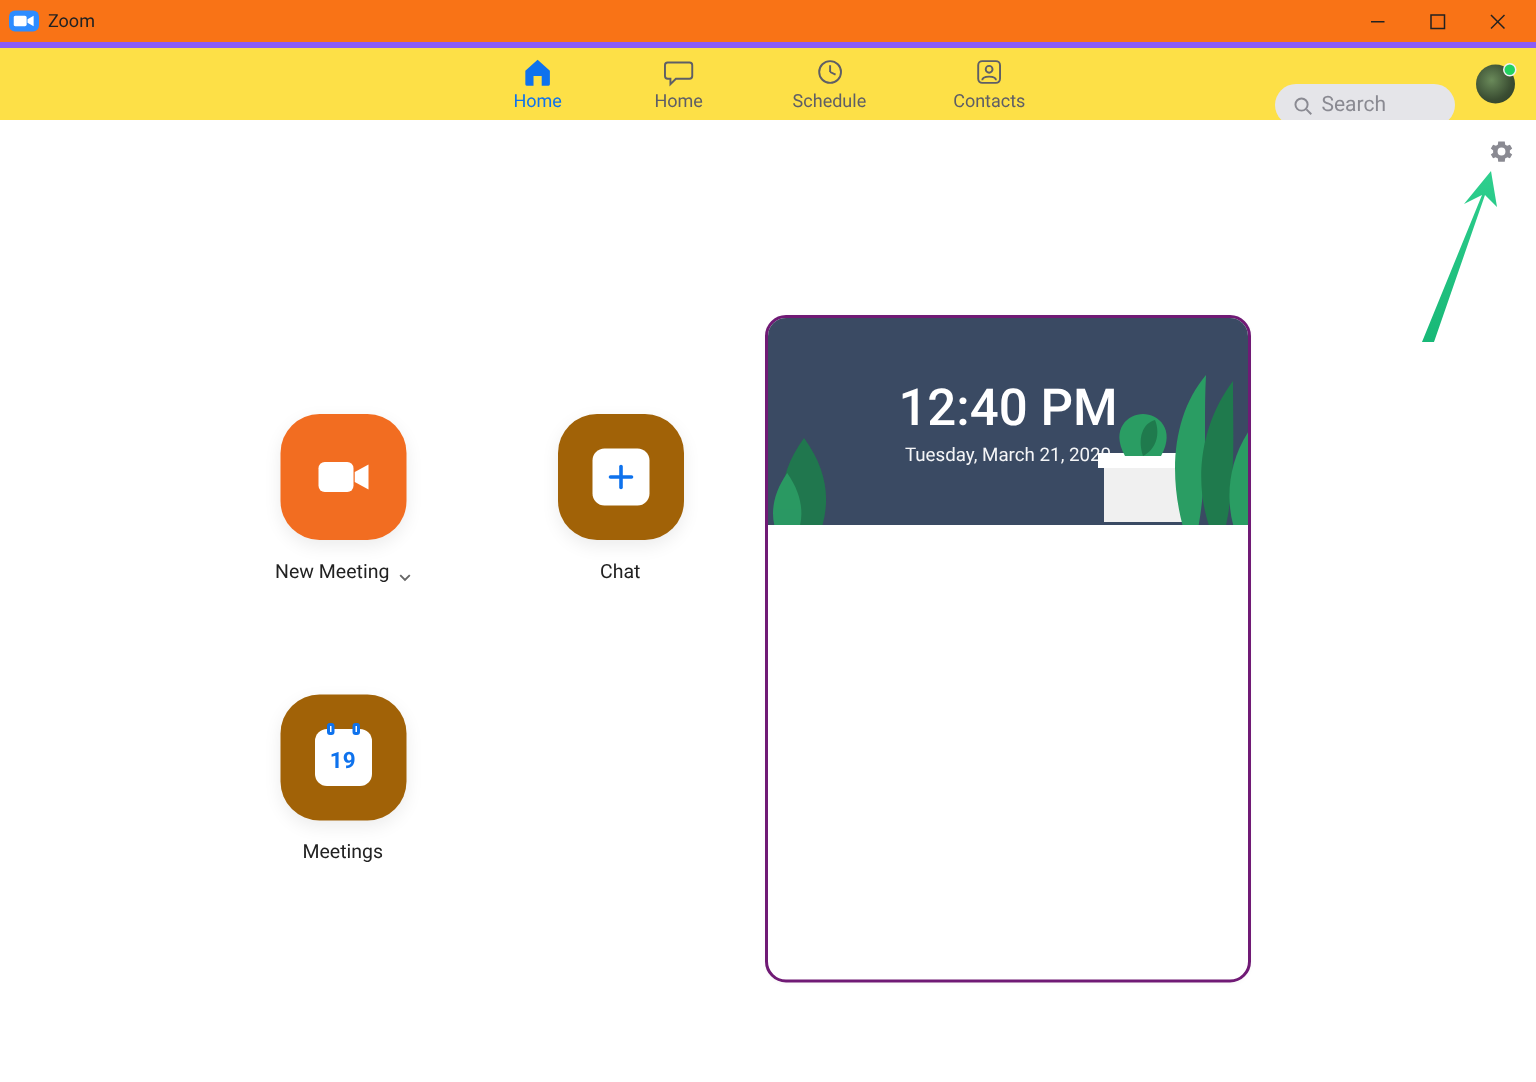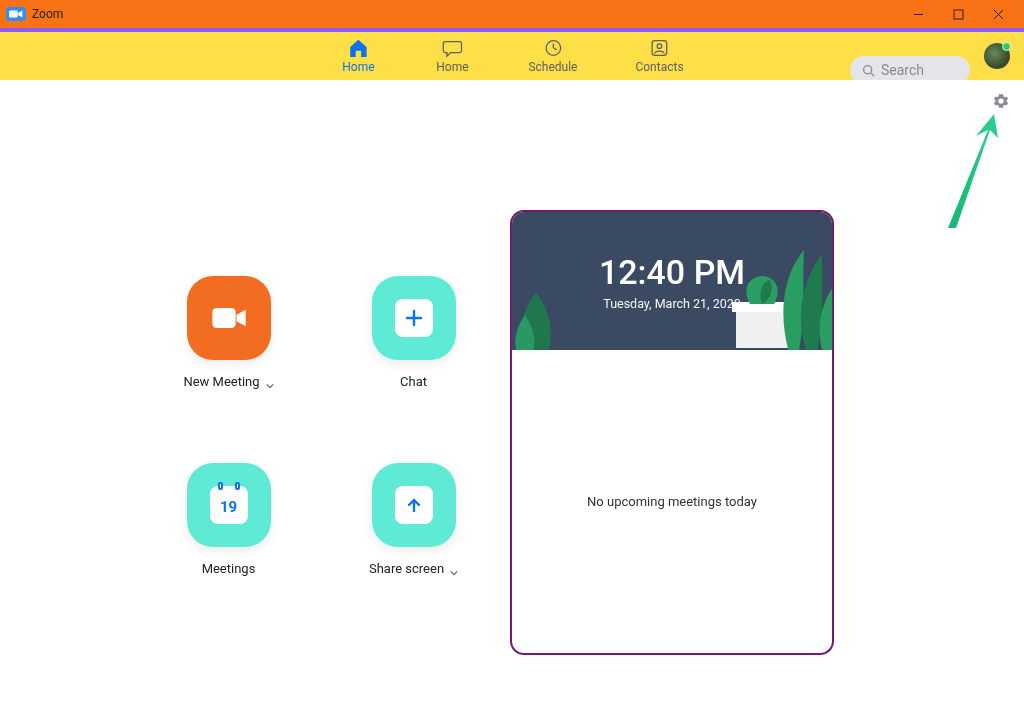--- a/index.html
+++ b/index.html
@@ -130,21 +130,21 @@
     gap: 14px;
   }
   .tile {
     width: 84px; height: 84px;
     border-radius: 26px;
     display: flex; align-items: center; justify-content: center;
     cursor: pointer;
     box-shadow: 0 4px 12px rgba(0,0,0,0.08);
   }
   .tile.orange { background: #f26d21; }
-  .tile.blue { background: #5eead4; }
+  .tile.blue { background: #a16207; }
   .tile .inner-sq {
     width: 38px; height: 38px; border-radius: 8px; background: #fff;
     display: flex; align-items: center; justify-content: center;
     position: relative;
   }
   .action-label-row {
     display: flex; align-items: center; gap: 6px;
     font-size: 13px; color: #222;
   }
   .chev { width: 8px; height: 8px; }
@@ -329,35 +329,20 @@
           <div style="position:absolute;top:-4px;left:8px;width:5px;height:8px;border-radius:2px;background:#fff;border:2px solid #0e72ed;"></div>
           <div style="position:absolute;top:-4px;right:8px;width:5px;height:8px;border-radius:2px;background:#fff;border:2px solid #0e72ed;"></div>
           <span style="font-size:15px;font-weight:700;color:#0e72ed;margin-top:4px;">19</span>
         </div>
       </div>
       <div class="action-label-row">
         <span>Meetings</span>
       </div>
     </div>
 
-    <div class="action">
-      <div class="tile blue">
-        <div class="inner-sq">
-          <svg width="18" height="18" viewBox="0 0 18 18">
-              <path d="M9 15 V4 M9 4 L4 9 M9 4 L14 9" stroke="#0e72ed" stroke-width="2.4" fill="none" stroke-linecap="round" stroke-linejoin="round"></path>
-            </svg>
-        </div>
-      </div>
-      <div class="action-label-row">
-        <span>Share screen</span>
-        <span class="chev"><svg viewBox="0 0 10 10">
-              <polyline points="1,3 5,7 9,3"></polyline>
-            </svg></span>
-      </div>
-    </div>
 
   </div>
 
   <div class="calcard">
     <div class="calheader">
 
       <svg class="plant-l" viewBox="0 0 60 120">
         <path d="M30 120 C10 90 8 60 30 30 C52 60 50 90 30 120 Z" fill="#1f7a4d"></path>
         <path d="M18 110 C5 95 4 75 18 55 C32 75 31 95 18 110 Z" fill="#2a9d63"></path>
       </svg>
@@ -369,18 +354,15 @@
       </svg>
       <svg class="plant-r" viewBox="0 0 60 110">
         <path d="M12 110 C0 70 4 30 26 4 C24 40 28 70 20 110 Z" fill="#2a9d63"></path>
         <path d="M30 110 C18 80 20 40 44 8 C44 46 46 78 38 110 Z" fill="#1f7a4d"></path>
         <path d="M46 110 C38 88 40 58 60 34 C60 64 60 90 54 110 Z" fill="#2a9d63"></path>
       </svg>
 
       <div class="time">12:40 PM</div>
       <div class="date">Tuesday, March 21, 2020</div>
     </div>
-    <div class="calbody">
-      <span>No upcoming meetings today</span>
-    </div>
   </div>
 
 </div>
 
 </body></html>

